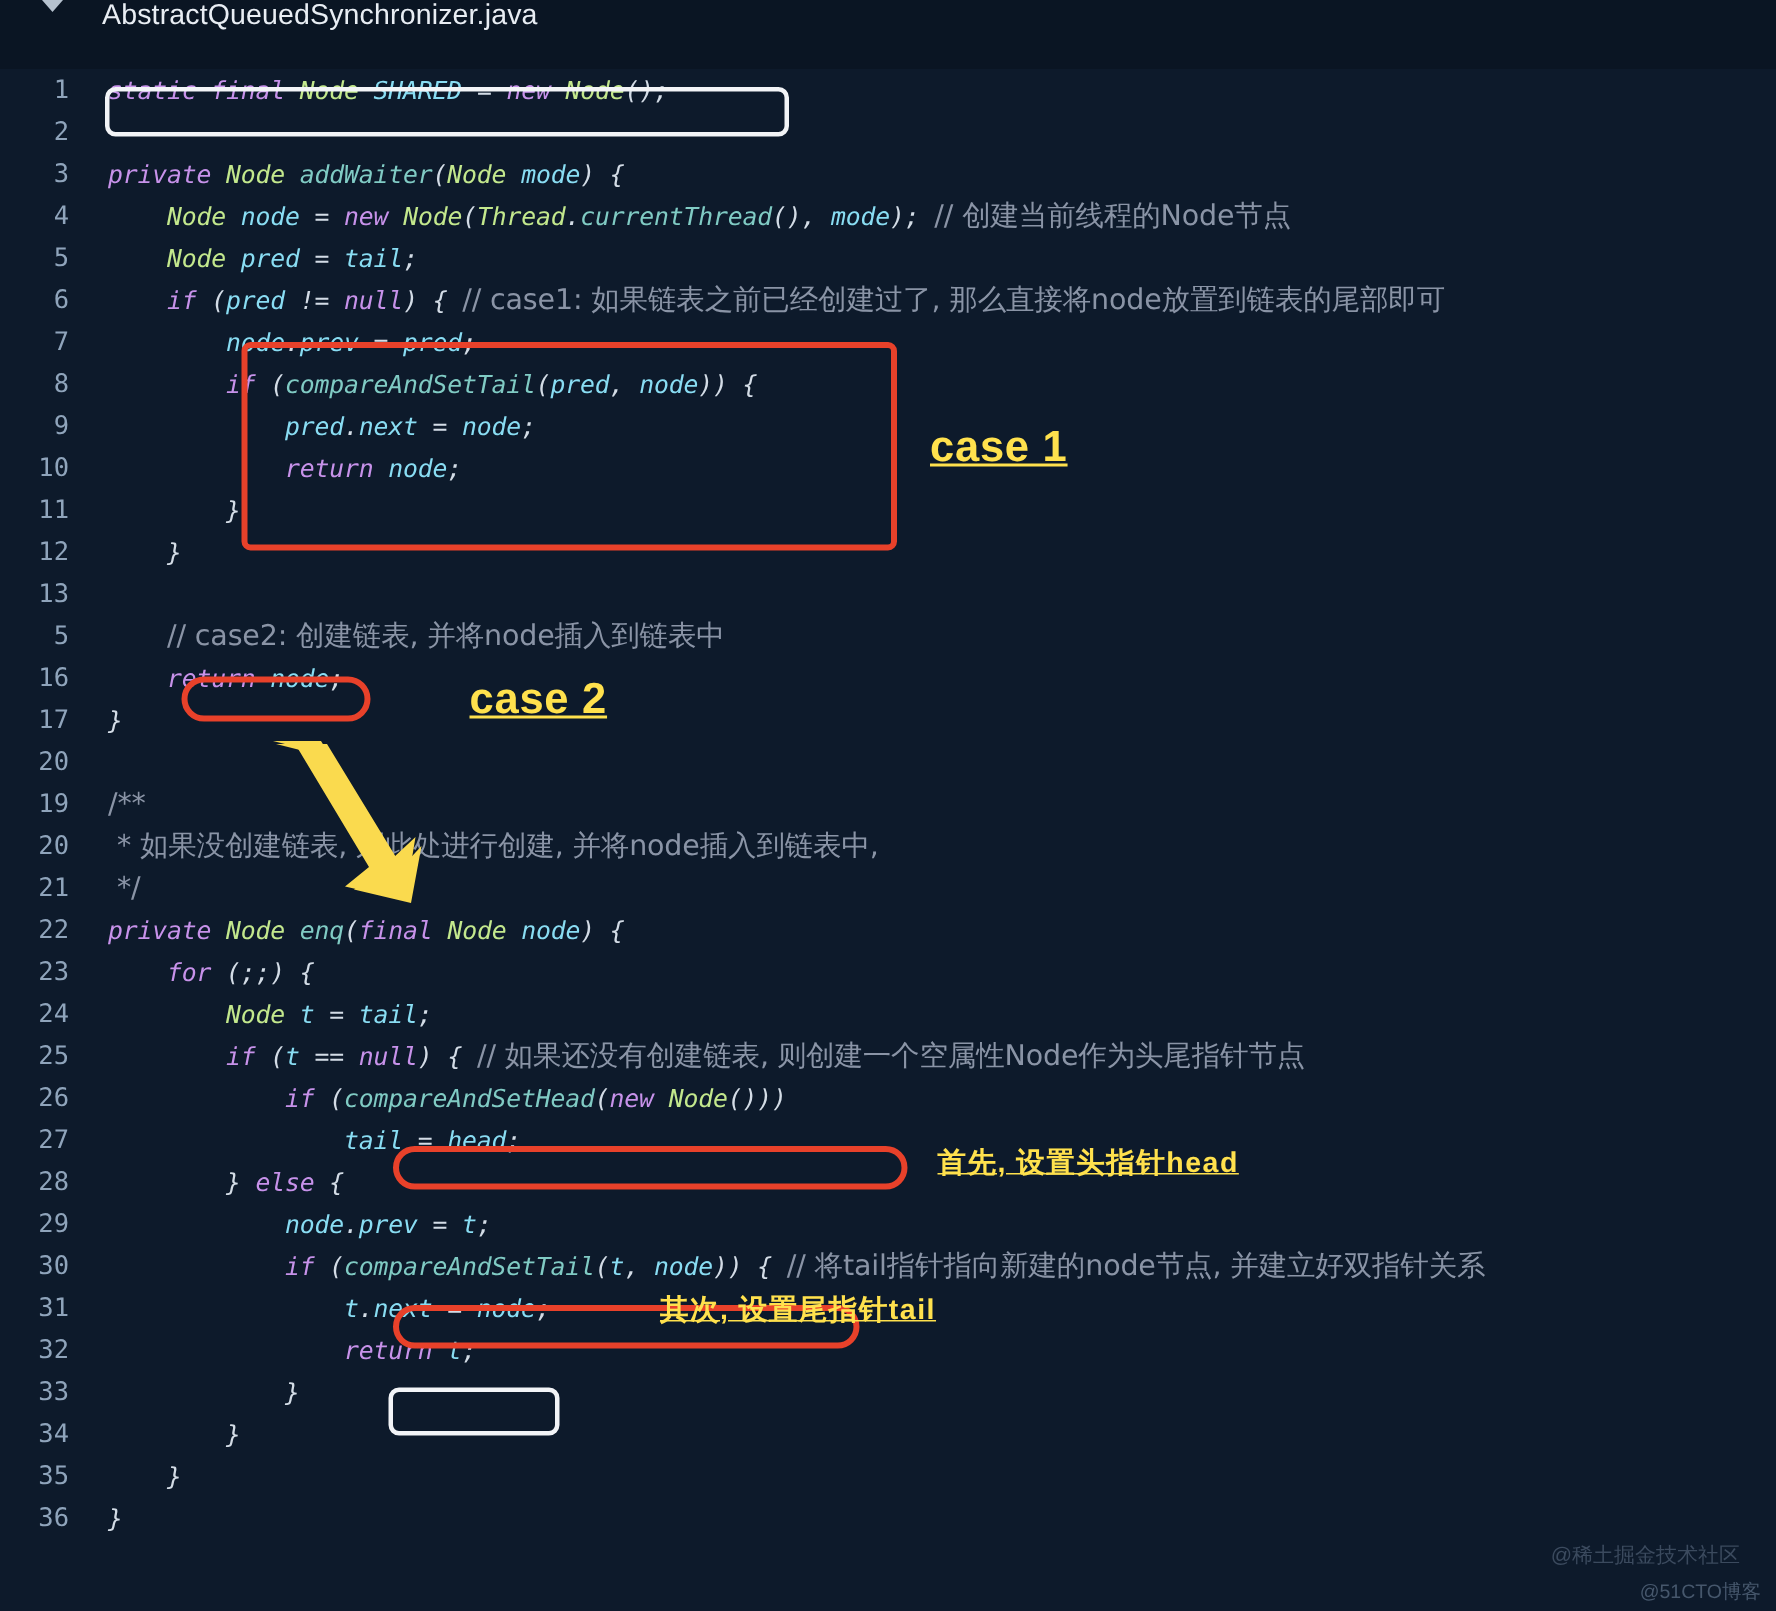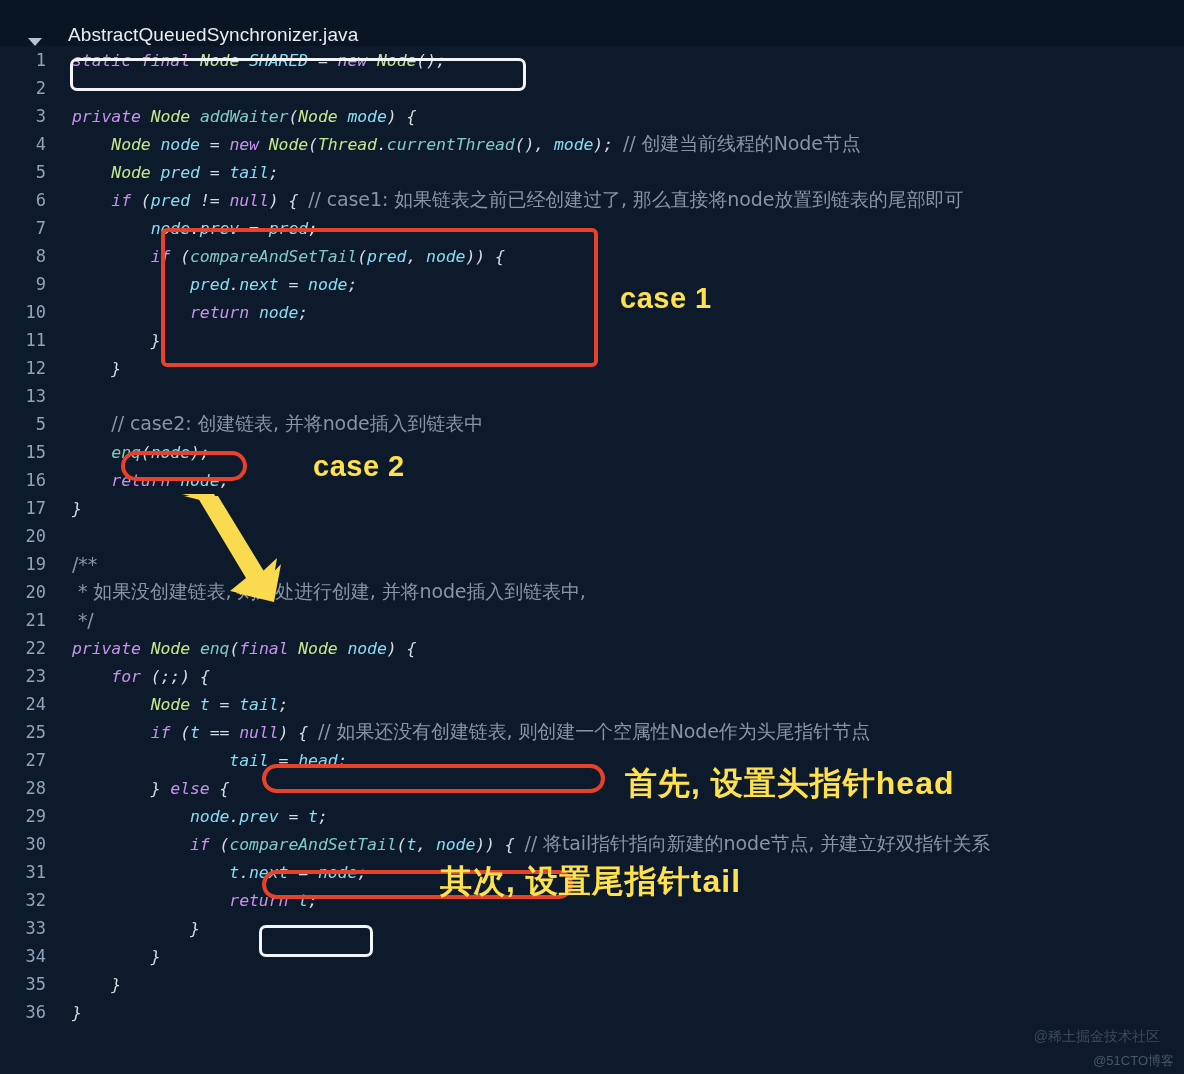--- a/index.html
+++ b/index.html
@@ -8,21 +8,21 @@
     background: #0d1a2b;
     font-family: "DejaVu Sans Mono", "Liberation Mono", monospace;
     overflow: hidden;
   }
   #root { position: relative; width: 1184px; height: 1074px; background: #0d1a2b; }
 
   
   .titlebar {
     position: absolute; left: 0; top: 0; width: 1184px; height: 46px;
     background: #0a1523;
-    display: flex; align-items: flex-end;
+    display: flex; align-items: flex-start;
   }
   .titlebar .fold {
     margin-left: 28px; margin-right: 26px;
     width: 0; height: 0;
     border-left: 7px solid transparent;
     border-right: 7px solid transparent;
     border-top: 8px solid #b6c2cf;
   }
   .titlebar .fname {
     font-family: "Liberation Sans", sans-serif;
@@ -83,23 +83,24 @@
     border: 4px solid #e8412a; border-radius: 22px;
   }
 
   
   .anno {
     position: absolute;
     font-family: "Liberation Sans", sans-serif;
     font-weight: bold;
     color: #ffe14d;
     white-space: pre;
+    text-decoration: underline;
   }
   .anno-case { font-size: 29px; letter-spacing: .5px; }
-  .anno-cn   { font-size: 32px; letter-spacing: 1px; }
+  .anno-cn   { font-size: 19px; letter-spacing: 1px; }
 
   
   .arrow { position: absolute; left: 178px; top: 492px; }
 
   
   .wm {
     position: absolute;
     font-family: "Liberation Sans", sans-serif;
     color: #3b4a5e;
   }
@@ -124,31 +125,31 @@
       <div class="line"><div class="ln">5</div><div class="fold-col"></div><div class="src">    <span class="typ">Node</span> <span class="var">pred</span> <span class="punc">=</span> <span class="var">tail</span><span class="punc">;</span></div></div>
       <div class="line"><div class="ln">6</div><div class="fold-col"><div class="tri"></div></div><div class="src">    <span class="kw">if</span> <span class="punc">(</span><span class="var">pred</span> <span class="punc">!=</span> <span class="kw">null</span><span class="punc">)</span> <span class="punc">{</span> <span class="cmt">// case1: 如果链表之前已经创建过了, 那么直接将node放置到链表的尾部即可</span></div></div>
       <div class="line"><div class="ln">7</div><div class="fold-col"></div><div class="src">        <span class="var">node</span><span class="punc">.</span><span class="var">prev</span> <span class="punc">=</span> <span class="var">pred</span><span class="punc">;</span></div></div>
       <div class="line"><div class="ln">8</div><div class="fold-col"><div class="tri"></div></div><div class="src">        <span class="kw">if</span> <span class="punc">(</span><span class="mth">compareAndSetTail</span><span class="punc">(</span><span class="var">pred</span><span class="punc">,</span> <span class="var">node</span><span class="punc">))</span> <span class="punc">{</span></div></div>
       <div class="line"><div class="ln">9</div><div class="fold-col"></div><div class="src">            <span class="var">pred</span><span class="punc">.</span><span class="var">next</span> <span class="punc">=</span> <span class="var">node</span><span class="punc">;</span></div></div>
       <div class="line"><div class="ln">10</div><div class="fold-col"></div><div class="src">            <span class="kw">return</span> <span class="var">node</span><span class="punc">;</span></div></div>
       <div class="line"><div class="ln">11</div><div class="fold-col"></div><div class="src">        <span class="punc">}</span></div></div>
       <div class="line"><div class="ln">12</div><div class="fold-col"></div><div class="src">    <span class="punc">}</span></div></div>
       <div class="line"><div class="ln">13</div><div class="fold-col"></div><div class="src"></div></div>
       <div class="line"><div class="ln">5</div><div class="fold-col"></div><div class="src">    <span class="cmt">// case2: 创建链表, 并将node插入到链表中</span></div></div>
-      <div class="line"><div class="ln">15</div><div class="fold-col"></div><div class="src">    <span class="mth">enq</span><span class="punc">(</span><span class="var">node</span><span class="punc">);</span></div></div>
       <div class="line"><div class="ln">16</div><div class="fold-col"></div><div class="src">    <span class="kw">return</span> <span class="var">node</span><span class="punc">;</span></div></div>
       <div class="line"><div class="ln">17</div><div class="fold-col"></div><div class="src"><span class="punc">}</span></div></div>
       <div class="line"><div class="ln">20</div><div class="fold-col"></div><div class="src"></div></div>
       <div class="line"><div class="ln">19</div><div class="fold-col"><div class="tri"></div></div><div class="src"><span class="cmt">/**</span></div></div>
       <div class="line"><div class="ln">20</div><div class="fold-col"></div><div class="src"><span class="cmt"> * 如果没创建链表, 则此处进行创建, 并将node插入到链表中,</span></div></div>
       <div class="line"><div class="ln">21</div><div class="fold-col"></div><div class="src"><span class="cmt"> */</span></div></div>
       <div class="line"><div class="ln">22</div><div class="fold-col"><div class="tri"></div></div><div class="src"><span class="kw">private</span> <span class="typ">Node</span> <span class="mth">enq</span><span class="punc">(</span><span class="kw">final</span> <span class="typ">Node</span> <span class="var">node</span><span class="punc">)</span> <span class="punc">{</span></div></div>
       <div class="line"><div class="ln">23</div><div class="fold-col"><div class="tri"></div></div><div class="src">    <span class="kw">for</span> <span class="punc">(;;)</span> <span class="punc">{</span></div></div>
       <div class="line"><div class="ln">24</div><div class="fold-col"></div><div class="src">        <span class="typ">Node</span> <span class="var">t</span> <span class="punc">=</span> <span class="var">tail</span><span class="punc">;</span></div></div>
       <div class="line"><div class="ln">25</div><div class="fold-col"><div class="tri"></div></div><div class="src">        <span class="kw">if</span> <span class="punc">(</span><span class="var">t</span> <span class="punc">==</span> <span class="kw">null</span><span class="punc">)</span> <span class="punc">{</span> <span class="cmt">// 如果还没有创建链表, 则创建一个空属性Node作为头尾指针节点</span></div></div>
+      <div class="line"><div class="ln">26</div><div class="fold-col"></div><div class="src">            <span class="kw">if</span> <span class="punc">(</span><span class="mth">compareAndSetHead</span><span class="punc">(</span><span class="kw">new</span> <span class="typ">Node</span><span class="punc">()))</span></div></div>
       <div class="line"><div class="ln">27</div><div class="fold-col"></div><div class="src">                <span class="var">tail</span> <span class="punc">=</span> <span class="var">head</span><span class="punc">;</span></div></div>
       <div class="line"><div class="ln">28</div><div class="fold-col"><div class="tri"></div></div><div class="src">        <span class="punc">}</span> <span class="kw">else</span> <span class="punc">{</span></div></div>
       <div class="line"><div class="ln">29</div><div class="fold-col"></div><div class="src">            <span class="var">node</span><span class="punc">.</span><span class="var">prev</span> <span class="punc">=</span> <span class="var">t</span><span class="punc">;</span></div></div>
       <div class="line"><div class="ln">30</div><div class="fold-col"><div class="tri"></div></div><div class="src">            <span class="kw">if</span> <span class="punc">(</span><span class="mth">compareAndSetTail</span><span class="punc">(</span><span class="var">t</span><span class="punc">,</span> <span class="var">node</span><span class="punc">))</span> <span class="punc">{</span> <span class="cmt">// 将tail指针指向新建的node节点, 并建立好双指针关系</span></div></div>
       <div class="line"><div class="ln">31</div><div class="fold-col"></div><div class="src">                <span class="var">t</span><span class="punc">.</span><span class="var">next</span> <span class="punc">=</span> <span class="var">node</span><span class="punc">;</span></div></div>
       <div class="line"><div class="ln">32</div><div class="fold-col"></div><div class="src">                <span class="kw">return</span> <span class="var">t</span><span class="punc">;</span></div></div>
       <div class="line"><div class="ln">33</div><div class="fold-col"></div><div class="src">            <span class="punc">}</span></div></div>
       <div class="line"><div class="ln">34</div><div class="fold-col"></div><div class="src">        <span class="punc">}</span></div></div>
       <div class="line"><div class="ln">35</div><div class="fold-col"></div><div class="src">    <span class="punc">}</span></div></div>
       <div class="line"><div class="ln">36</div><div class="fold-col"></div><div class="src"><span class="punc">}</span></div></div>

